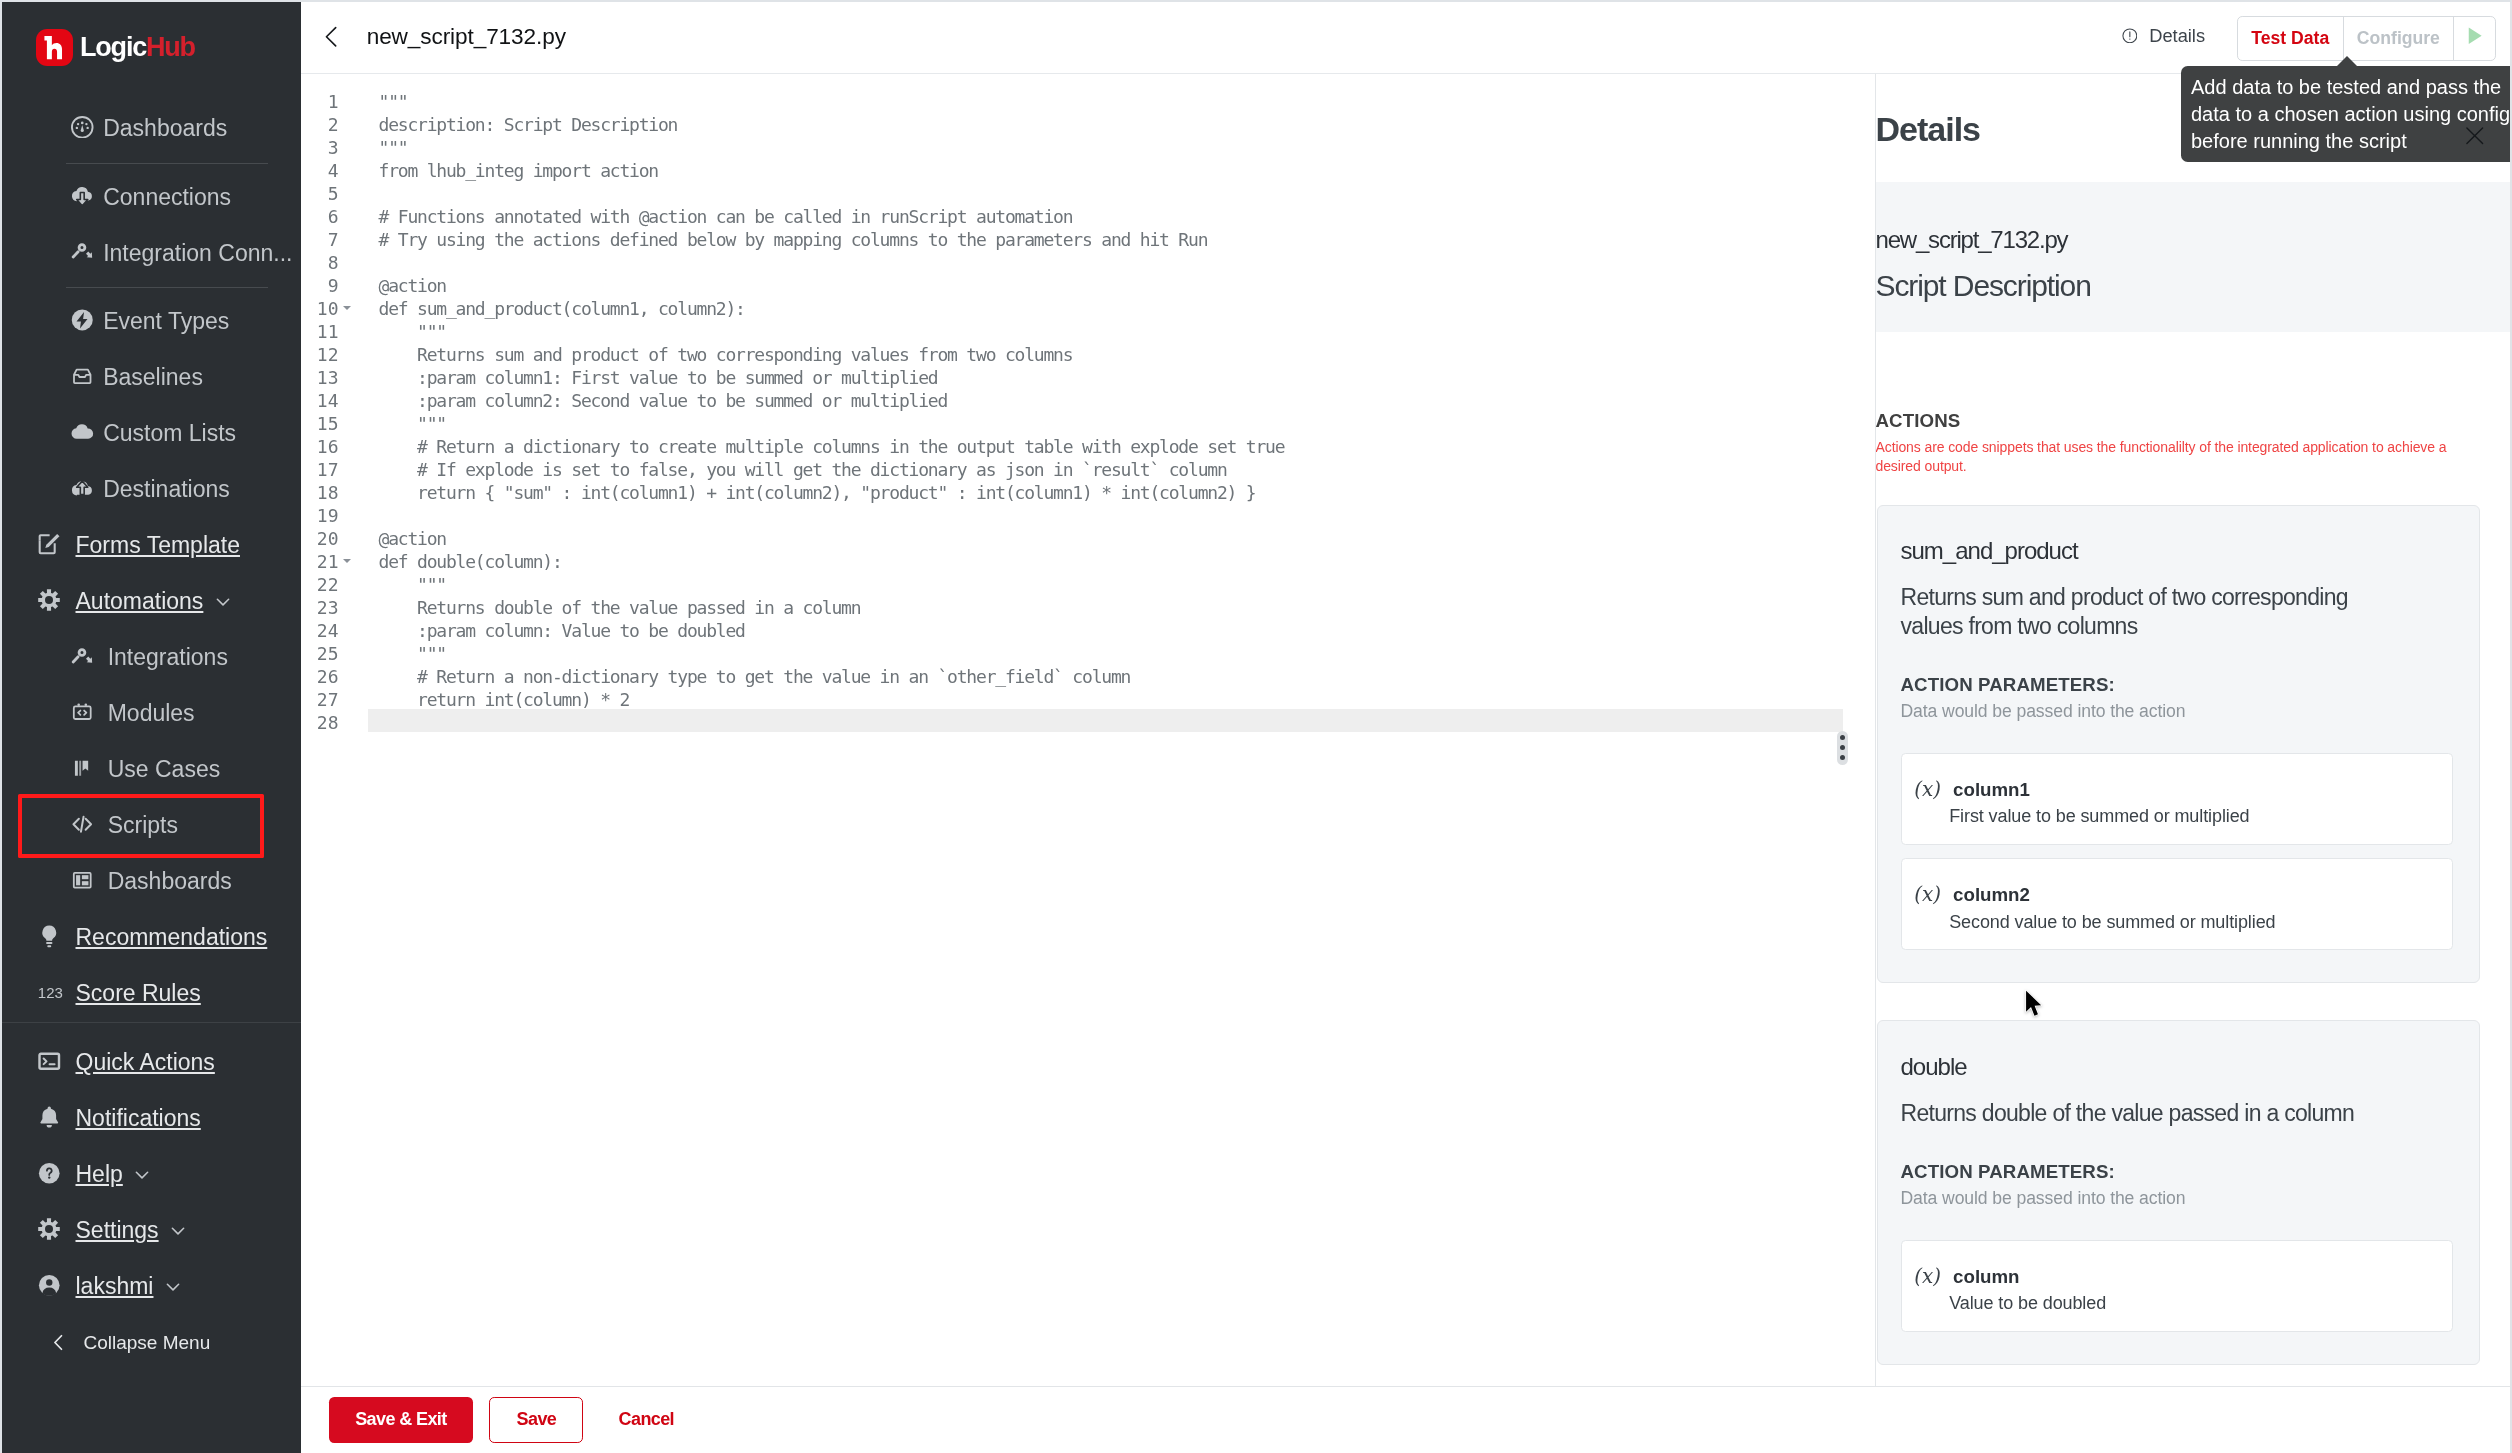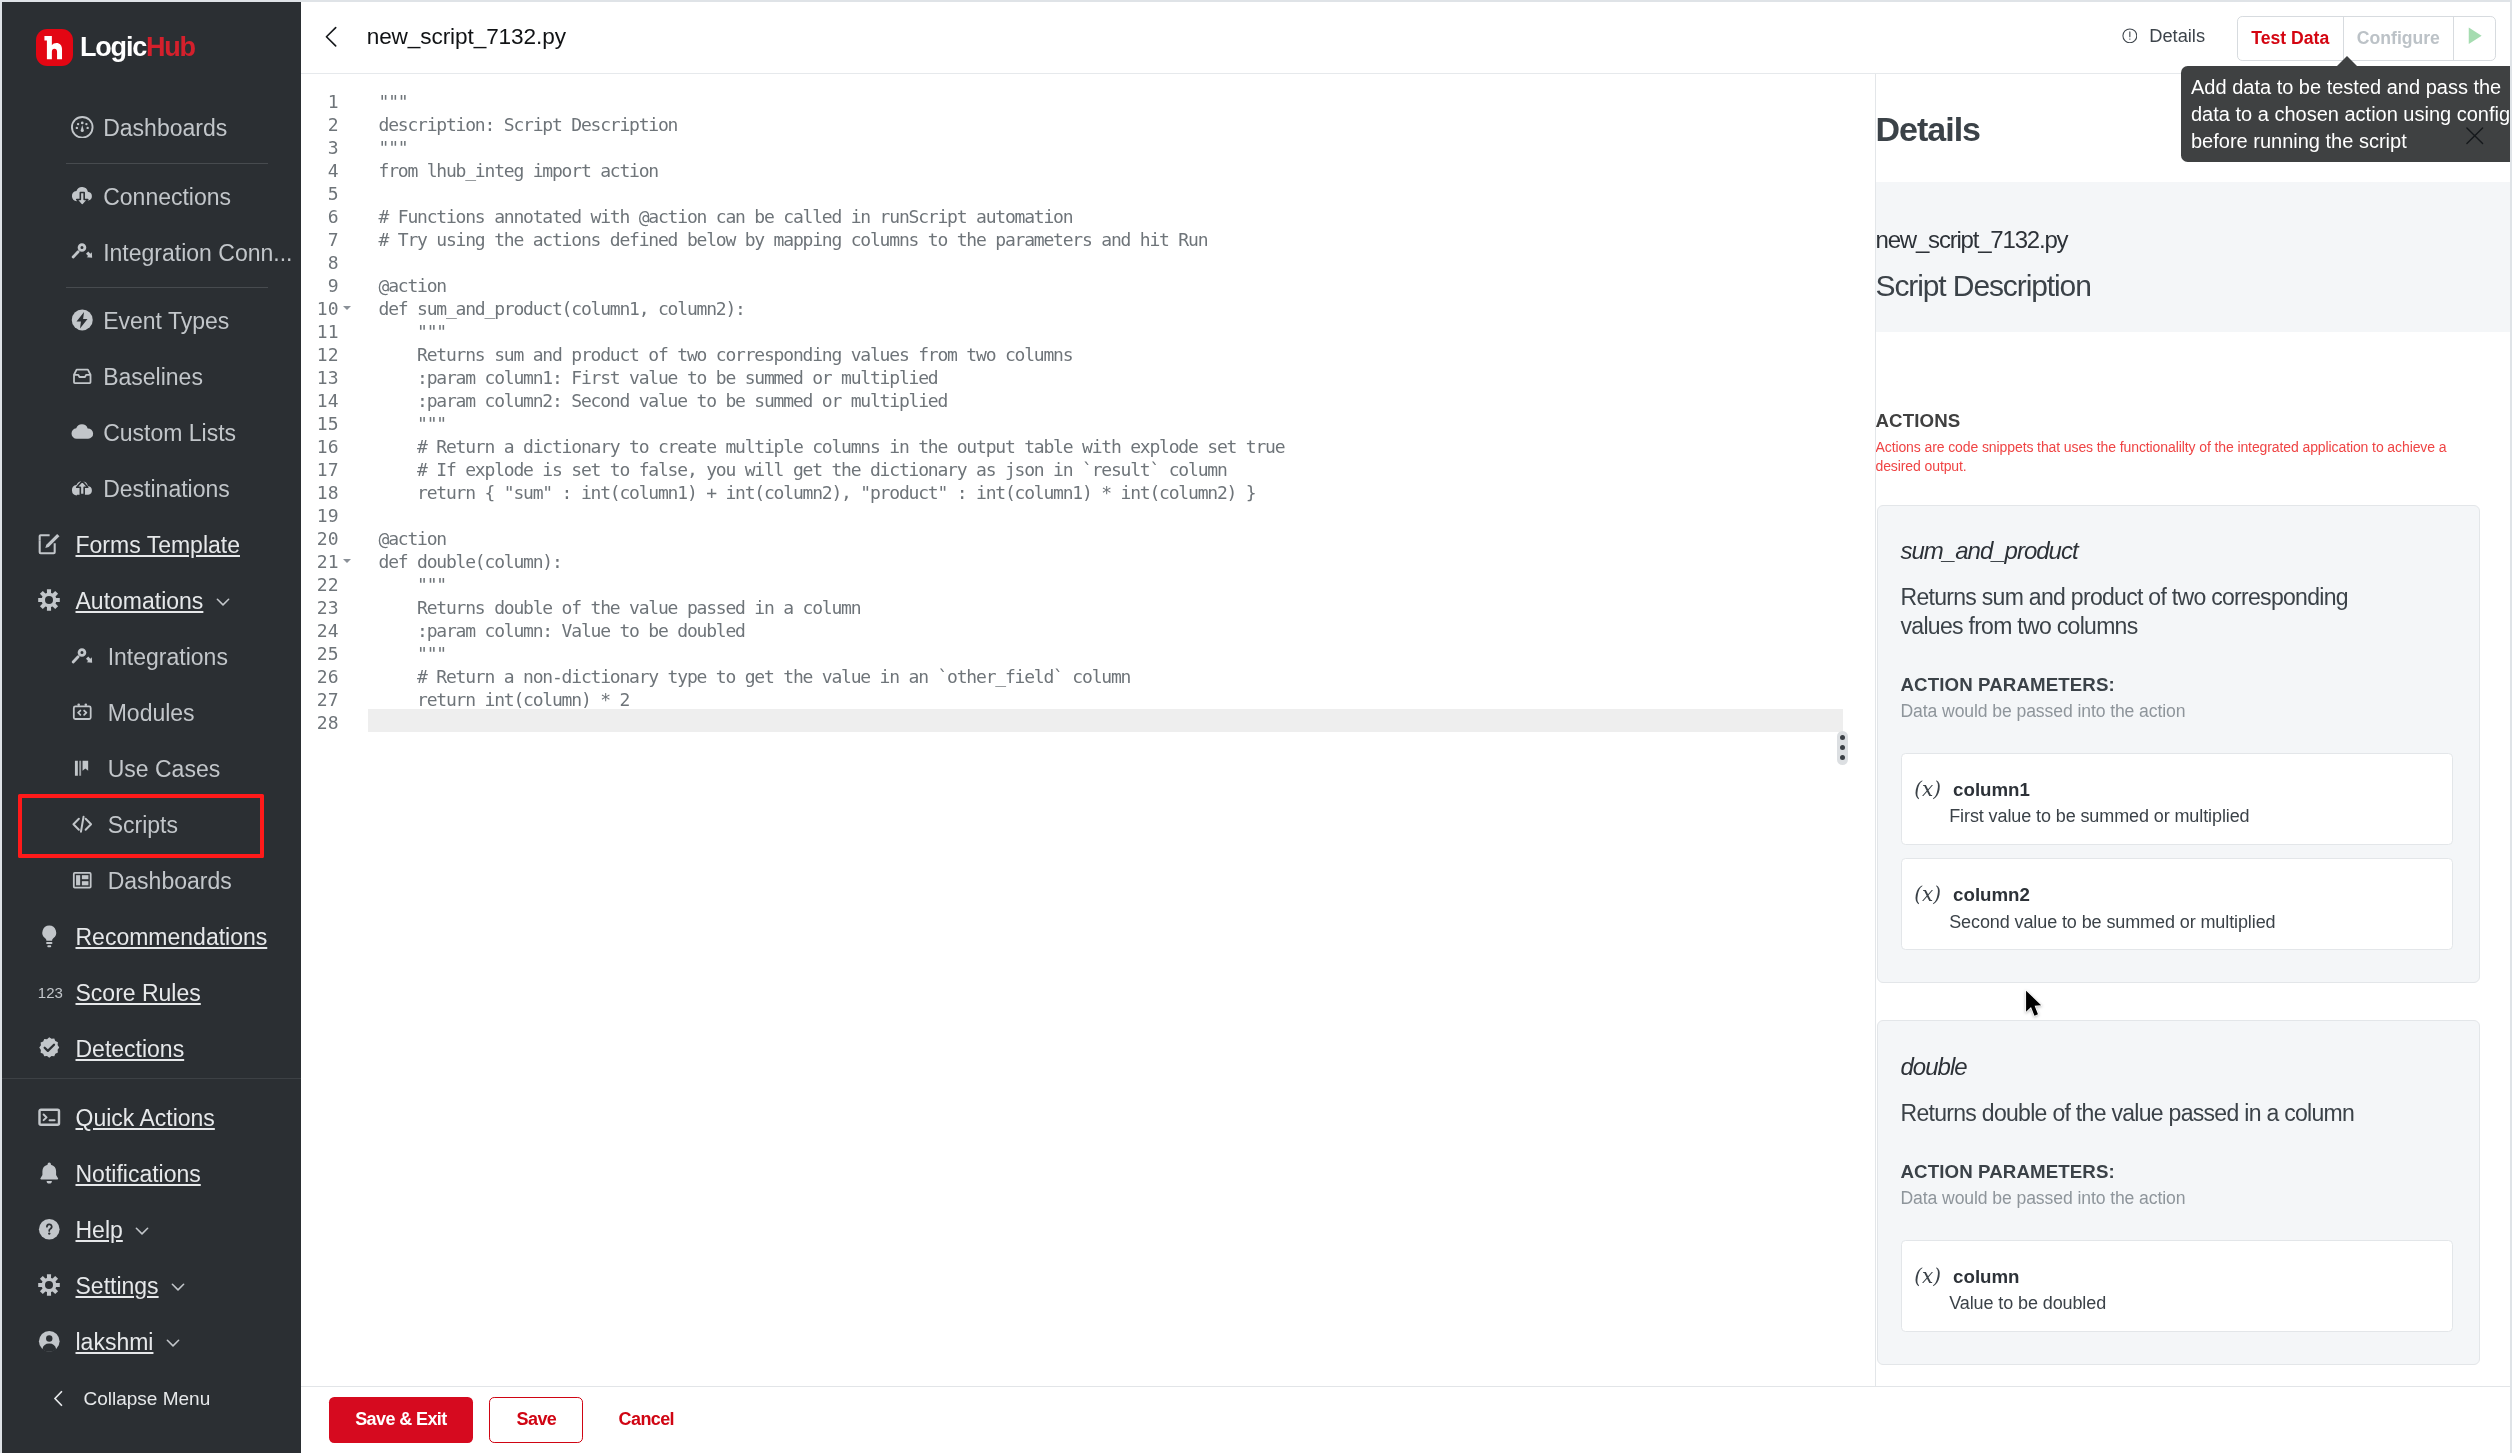--- a/index.html
+++ b/index.html
@@ -68,21 +68,21 @@
   .details-panel { width:635px; flex:0 0 635px; border-left:0.7px solid #e3e6e9; background:#fff; overflow:hidden; position:relative; }
   .dp-title { font-size:34px; font-weight:bold; color:#3b4248; padding:0 0 0 0px; letter-spacing:-1px; position:absolute; left:0; top:36px; }
   .dp-head { background:#f4f6f8; margin-top:108px; padding:44px 0 0 0px; height:150px; }
   .dp-head .fn { font-size:24px; letter-spacing:-1.2px; color:#2d3238; }
   .dp-head .fd { font-size:30px; letter-spacing:-1.1px; color:#3b4248; margin-top:15px;}
   .dp-sec { padding:38px 0 0 0px; }
   .dp-sec h3 { font-size:18.7px; font-weight:bold; color:#404040; letter-spacing:0.1px;margin-top:40px;}
   .dp-sec p { font-size:14px; letter-spacing:-0.1px; color:#ef4444; line-height:19.6px; margin-top:6px; width:614px;}
   .act-card + .act-card { margin-top:37px !important; }
   .act-card { background:#f4f6f8; border:0.7px solid #e3e6e9; border-radius:6px; margin:28px 30px 0 1.5px; padding:25.5px 25.5px 32px 22.5px;}
-  .act-card .an { font-size:24px; letter-spacing:-1px; color:#2d3238; margin-top:6px;font-style:italic;}
+  .act-card .an { font-size:24px; letter-spacing:-1px; color:#2d3238; margin-top:6px;}
   .act-card .ad { font-size:23px; letter-spacing:-0.7px; color:#3b4248; line-height:28.4px; margin-top:18px; width:464px;}
   .act-card .ap { font-size:18.7px; font-weight:bold; color:#3b4248; margin-top:34px; letter-spacing:0.1px;}
   .act-card .apd { font-size:17.6px; letter-spacing:-0.1px; color:#8e959b; margin-top:5.2px; }
   .param { background:#fff; border:0.7px solid #e3e6e9; border-radius:4.5px; margin-top:31px; padding:23px 21px 16.5px 12.7px;}
   .param + .param { margin-top:13.5px; }
   .param .pn { display:flex; align-items:baseline; gap:12px;}
   .param .px { font-family:"DejaVu Serif", serif; font-style:italic; font-size:20px; color:#3b4248;}
   .param .pnm { font-size:18.7px; font-weight:bold; color:#2d3238;}
   .param .pd { font-size:18px; letter-spacing:-0.1px; color:#3b4248; margin-top:5.2px; margin-left:35px;}
 
@@ -265,29 +265,20 @@
             <rect x="9.9" y="21.6" width="4.2" height="2.1" rx="1.0" fill="#c2c6ca"></rect>
           </svg>
         </span>
         <span class="lbl">Recommendations</span>
       </div>
       <div class="nav-item l1 l1b">
         <span class="ico">
           <span style="font-size:15px;margin-left:2.2px;color:#c2c6ca;font-family:'Liberation Sans',sans-serif;letter-spacing:0px;">123</span>
         </span>
         <span class="lbl">Score Rules</span>
-      </div>
-      <div class="nav-item l1 l1b">
-        <span class="ico">
-          <svg style="display:block" width="22.5" height="22.5" viewBox="0 0 24 24" fill="none">
-            <path d="M12 0.2l2.4 1.75 2.95-0.32 1.13 2.74 2.74 1.13-0.32 2.95L22.65 11.3l-1.75 2.4 0.32 2.95-2.74 1.13-1.13 2.74-2.95-0.32L12 22.0l-2.4-1.75-2.95 0.32-1.13-2.74-2.74-1.13 0.32-2.95L1.35 11.3l1.77-2.4-0.32-2.95 2.74-1.13 1.13-2.74 2.95 0.32L12 0.2z" fill="#c2c6ca"></path>
-            <path d="M7.1 11.4l3.4 3.4 6.6-6.6" stroke="#2b2f33" stroke-width="2.4" stroke-linecap="round" stroke-linejoin="round" fill="none"></path>
-          </svg>
-        </span>
-        <span class="lbl">Detections</span>
       </div>
       <div class="sep-full"></div>
       <div style="height:12px"></div>
       <div class="nav-item l1 l1b">
         <span class="ico">
           <svg style="display:block" width="22.5" height="22.5" viewBox="0 0 24 24" fill="none">
             <rect x="1.6" y="4.0" width="20.8" height="16.0" rx="1.6" stroke="#c2c6ca" stroke-width="2.6"></rect>
             <path d="M6.0 9.1l3.1 3.0-3.1 3.0" stroke="#c2c6ca" stroke-width="2.1" stroke-linecap="round" stroke-linejoin="round" fill="none"></path>
             <path d="M12.3 15.1h5.4" stroke="#c2c6ca" stroke-width="2.1" stroke-linecap="round"></path>
           </svg>

